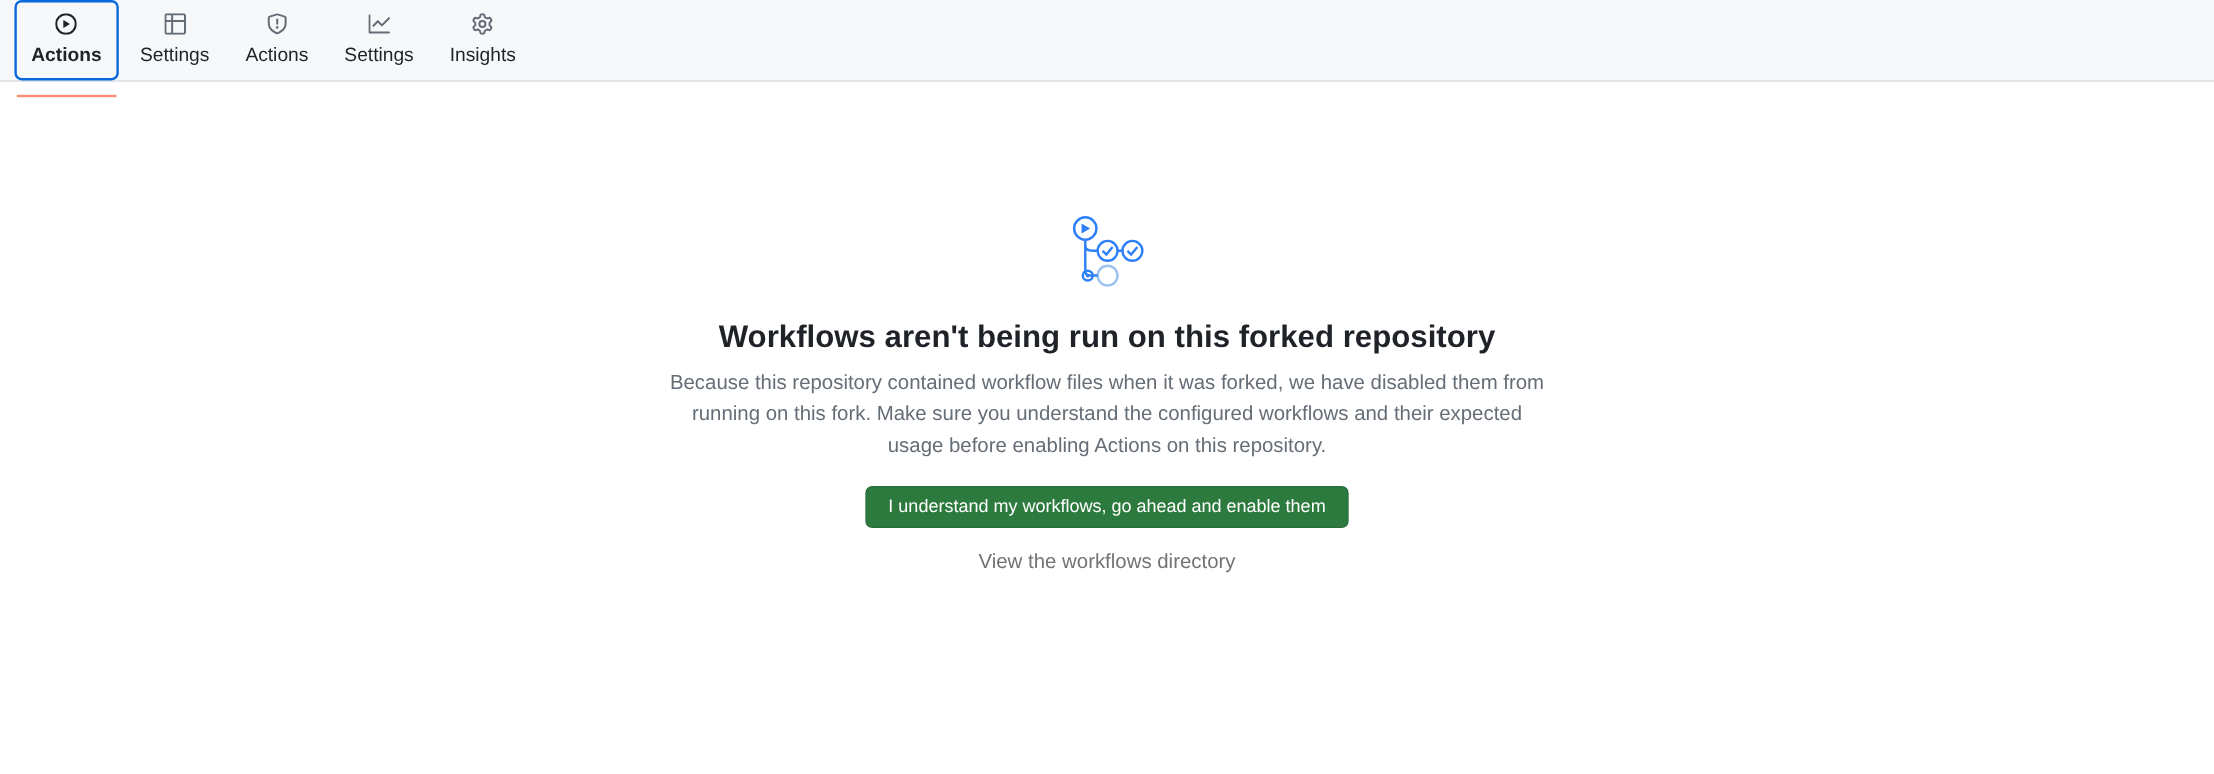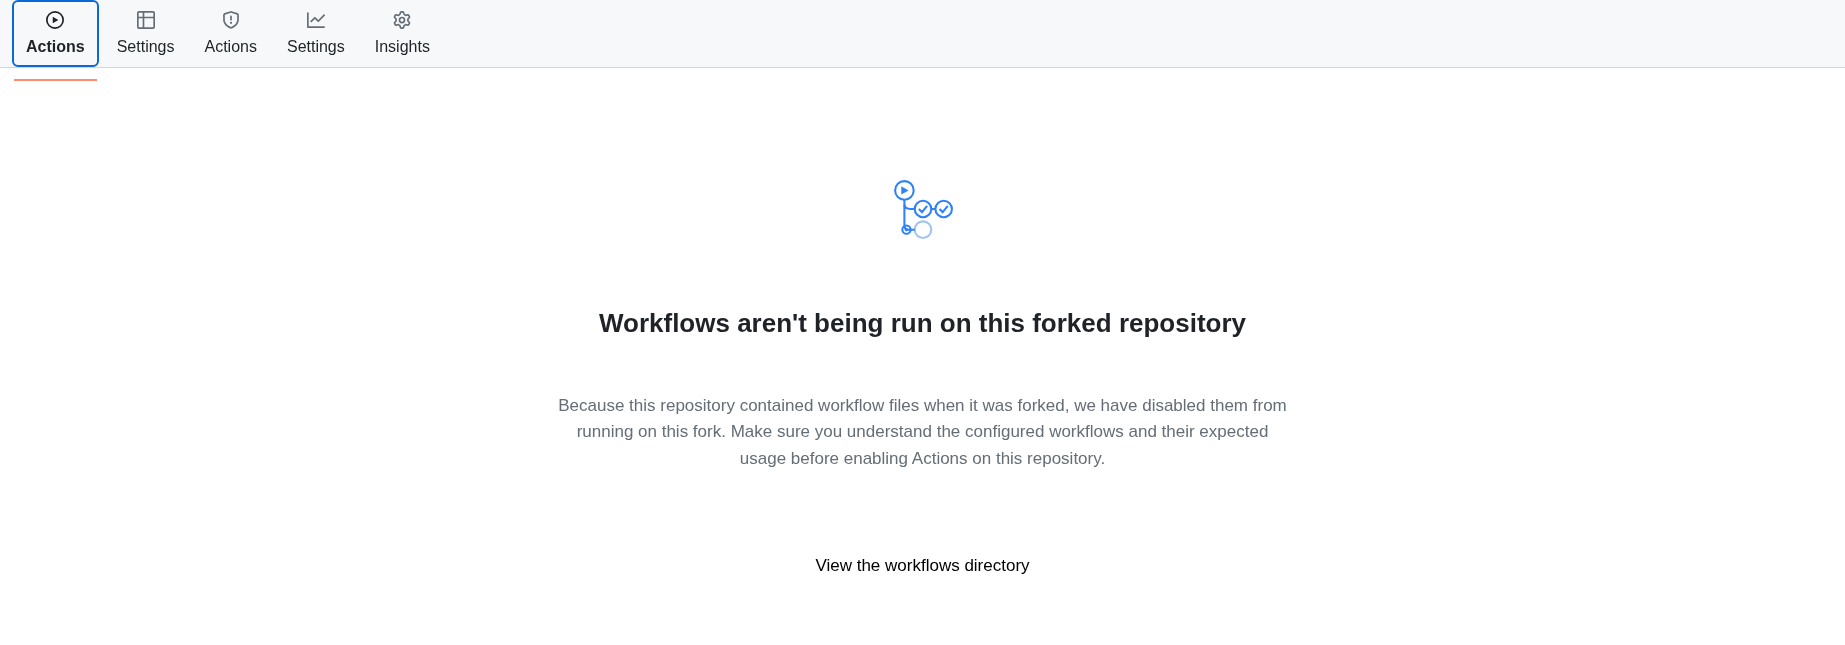--- a/index.html
+++ b/index.html
@@ -61,51 +61,50 @@
     }
     .nav-tab.active .icon {
       color: #1f2328;
     }
     .main-content {
       display: flex;
       flex-direction: column;
       align-items: center;
       padding-top: 110px;
       text-align: center;
-      gap: 44px;
     }
     .workflow-icon {
       margin-bottom: 20px;
     }
     .heading {
       font-size: 26px;
       font-weight: 600;
       color: #1f2328;
       margin-bottom: 10px;
     }
     .description {
       font-size: 17px;
       color: #656d76;
       max-width: 740px;
       line-height: 1.55;
-      margin-bottom: 40px;
+      margin-bottom: 20px;
     }
     .enable-button {
       background: #2c7a3d;
       color: #ffffff;
       border: 1px solid rgba(31,35,40,0.15);
       border-radius: 6px;
       padding: 8px 18px;
       font-size: 15px;
       font-weight: 500;
       cursor: pointer;
       margin-bottom: 18px;
     }
     .view-link {
-      color: #000000;
+      color: #737373;
       font-size: 17px;
       text-decoration: none;
       cursor: pointer;
       text-align: center;
     }
   </style>
 </head>
 <body>
 
 <div class="header-bar">
@@ -165,14 +164,15 @@
       <line x1="38" y1="30" x2="42" y2="30" stroke="#2f81f7" stroke-width="2"></line>
       <circle cx="30" cy="50" r="8" stroke="#a0c4f0" stroke-width="2" fill="none"></circle>
       <circle cx="14" cy="50" r="4" stroke="#2f81f7" stroke-width="2" fill="none"></circle>
       <circle cx="14" cy="50" r="1.5" fill="#2f81f7"></circle>
       <path d="M12 21 L12 46 Q12 50 16 50 L22 50" stroke="#2f81f7" stroke-width="2" fill="none"></path>
       <path d="M12 26 Q12 30 18 30 L22 30" stroke="#2f81f7" stroke-width="2" fill="none"></path>
     </svg>
   </div>
   <h2 class="heading">Workflows aren't being run on this forked repository</h2>
   <p class="description">Because this repository contained workflow files when it was forked, we have disabled them from running on this fork. Make sure you understand the configured workflows and their expected usage before enabling Actions on this repository.</p>
+  <button class="enable-button">I understand my workflows, go ahead and enable them</button>
   <a class="view-link">View the workflows directory</a>
 </div>
 
 </body></html>

